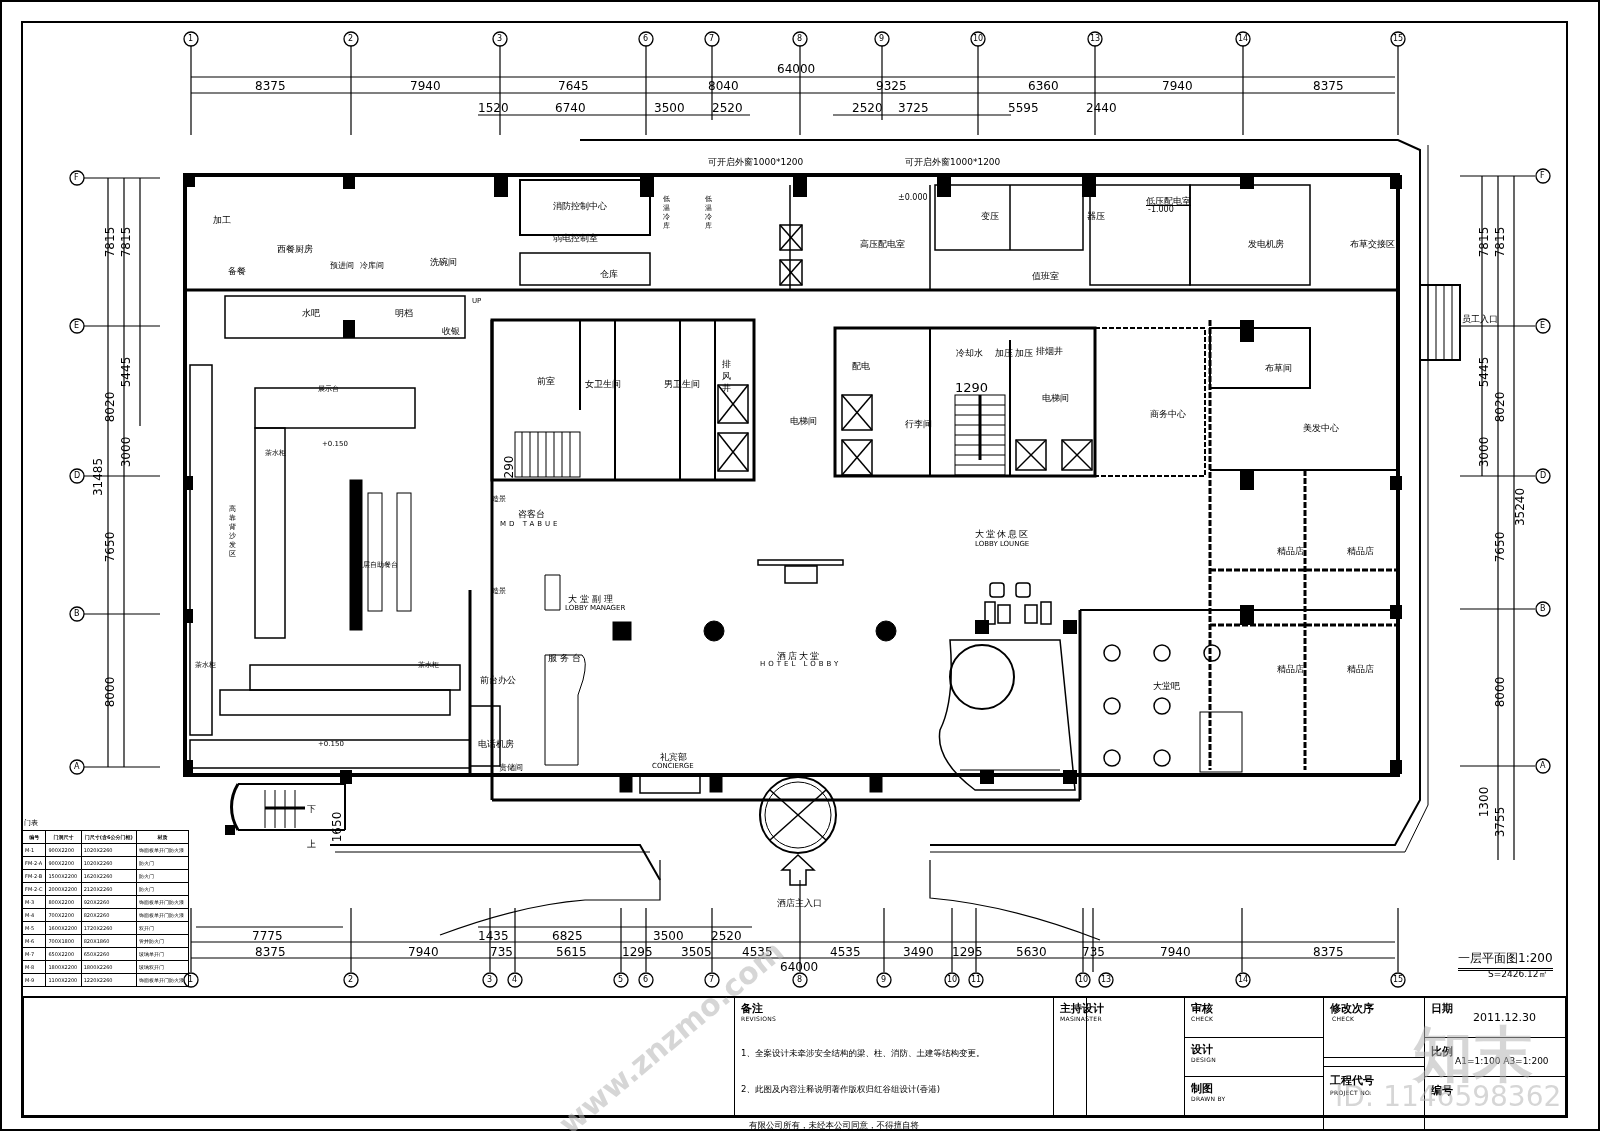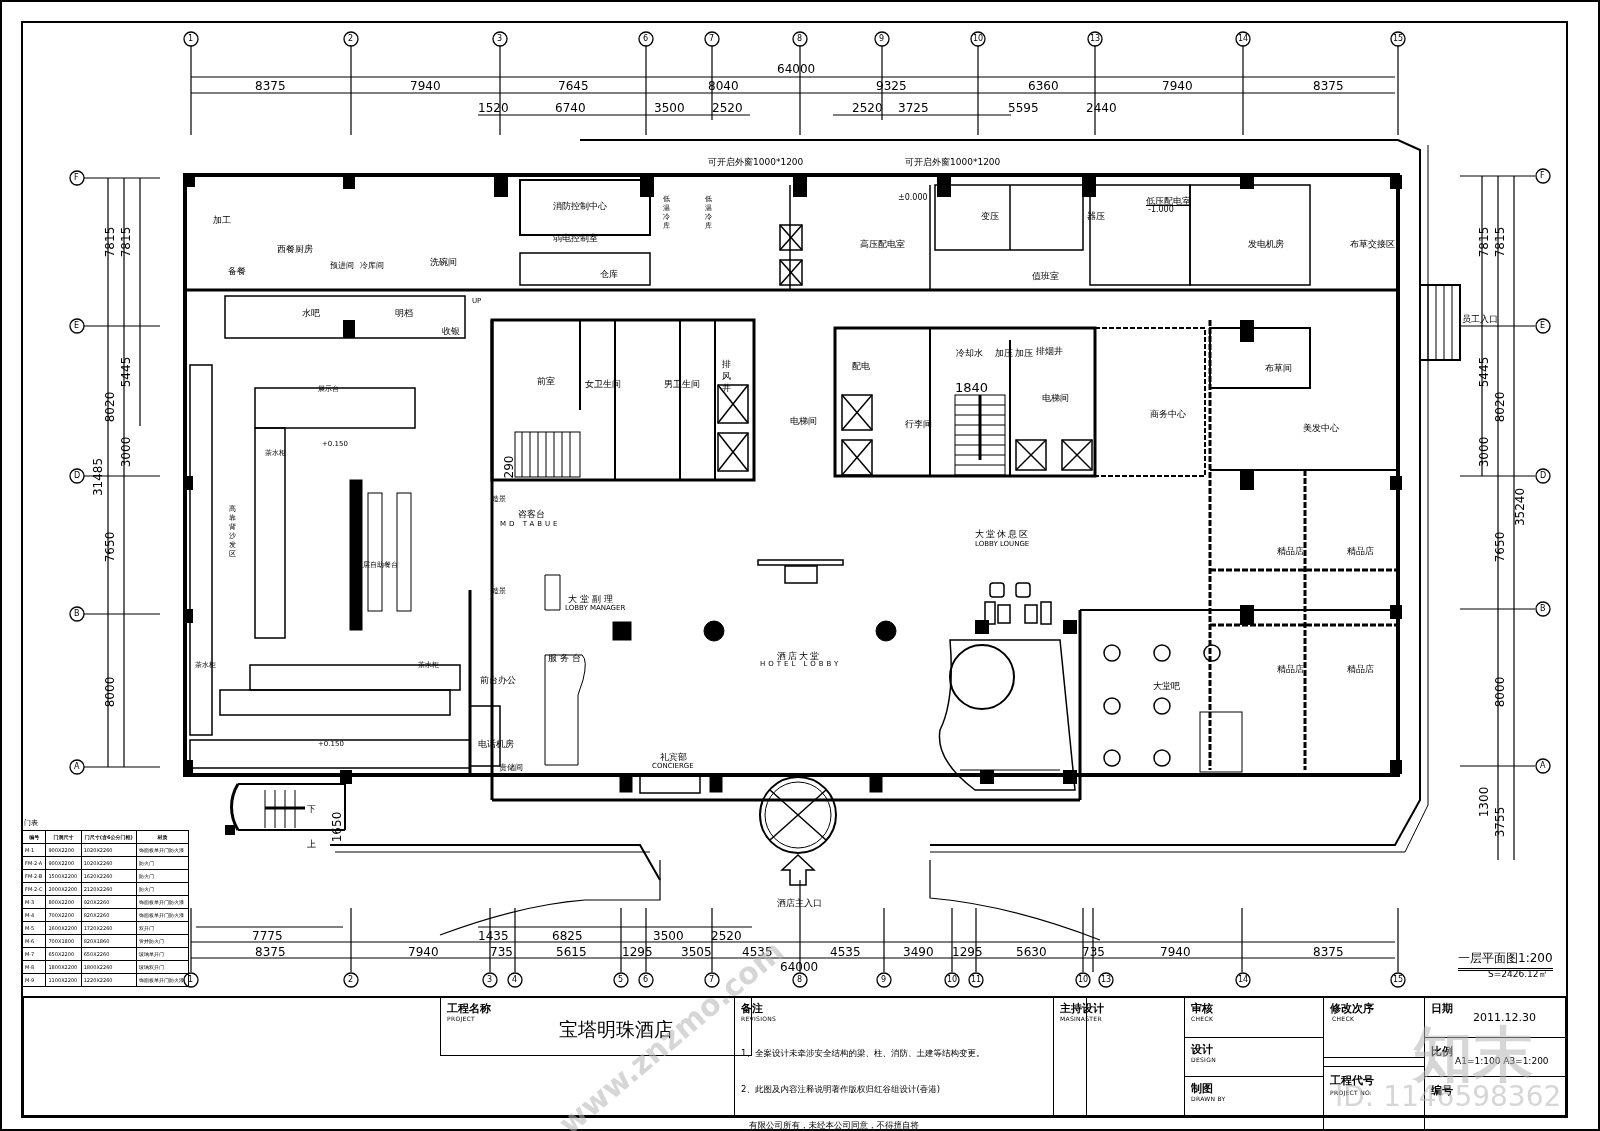--- a/index.html
+++ b/index.html
@@ -420,21 +420,21 @@
 <div class="abs dim" style="left:1469px;top:365px;transform:rotate(-90deg);">5445</div>
 <div class="abs dim" style="left:1485px;top:400px;transform:rotate(-90deg);">8020</div>
 <div class="abs dim" style="left:1469px;top:445px;transform:rotate(-90deg);">3000</div>
 <div class="abs dim" style="left:1501px;top:500px;transform:rotate(-90deg);">35240</div>
 <div class="abs dim" style="left:1485px;top:540px;transform:rotate(-90deg);">7650</div>
 <div class="abs dim" style="left:1485px;top:685px;transform:rotate(-90deg);">8000</div>
 <div class="abs dim" style="left:1469px;top:795px;transform:rotate(-90deg);">1300</div>
 <div class="abs dim" style="left:1485px;top:815px;transform:rotate(-90deg);">3755</div>
 <div class="abs dim" style="left:322px;top:820px;transform:rotate(-90deg);">1650</div>
 <div class="abs dim" style="left:498px;top:460px;transform:rotate(-90deg);">290</div>
-<div class="abs dim" style="left:955px;top:380px;font-size:13px;">1840</div>
+<div class="abs dim" style="left:955px;top:380px;font-size:13px;">1290</div>
 
 <div class="abs room" style="left:708px;top:156px;">可开启外窗1000*1200</div>
 <div class="abs room" style="left:905px;top:156px;">可开启外窗1000*1200</div>
 <div class="abs room" style="left:898px;top:193px;font-size:8px;">±0.000</div>
 <div class="abs room" style="left:1148px;top:205px;font-size:8px;">-1.000</div>
 <div class="abs room" style="left:322px;top:440px;font-size:7px;">+0.150</div>
 <div class="abs room" style="left:318px;top:740px;font-size:7px;">+0.150</div>
 <div class="abs room" style="left:472px;top:297px;font-size:7px;">UP</div>
 <div class="abs room" style="left:777px;top:897px;">酒店主入口</div>
 <div class="abs room" style="left:1462px;top:313px;">员工入口</div>
@@ -584,25 +584,20 @@
           <td>1220X2260</td>
           <td>饰面板单开门防火漆</td>
         </tr>
   </tbody>
 </table>
 
 <div class="abs" style="left:1458px;top:950px;font-size:12px;border-bottom:3px double #000;padding-bottom:1px;">一层平面图1:200</div>
 <div class="abs" style="left:1488px;top:968px;font-size:9px;">S=2426.12㎡</div>
 
 <div class="tb" style="left:22px;top:996px;width:1545px;height:121px;border-width:2px;"></div>
-<div class="tb" style="left:440px;top:996px;width:312px;height:60px;">
-  <div class="abs tb-label" style="left:6px;top:4px;">工程名称</div>
-  <div class="abs tb-sub" style="left:6px;top:18px;">PROJECT</div>
-  <div class="abs" style="left:118px;top:20px;font-size:19px;">宝塔明珠酒店</div>
-</div>
 <div class="tb" style="left:734px;top:996px;width:353px;height:121px;">
   <div class="abs tb-label" style="left:6px;top:4px;">备注</div>
   <div class="abs tb-sub" style="left:6px;top:18px;">REVISIONS</div>
   <div class="abs" style="left:6px;top:26px;font-size:8.5px;line-height:12px;white-space:pre;">
     <div>1、全案设计未牵涉安全结构的梁、柱、消防、土建等结构变更。</div>
     <div>2、此图及内容注释说明著作版权归红谷组设计(香港)</div>
     <div>   有限公司所有，未经本公司同意，不得擅自将</div>
     
     
     

